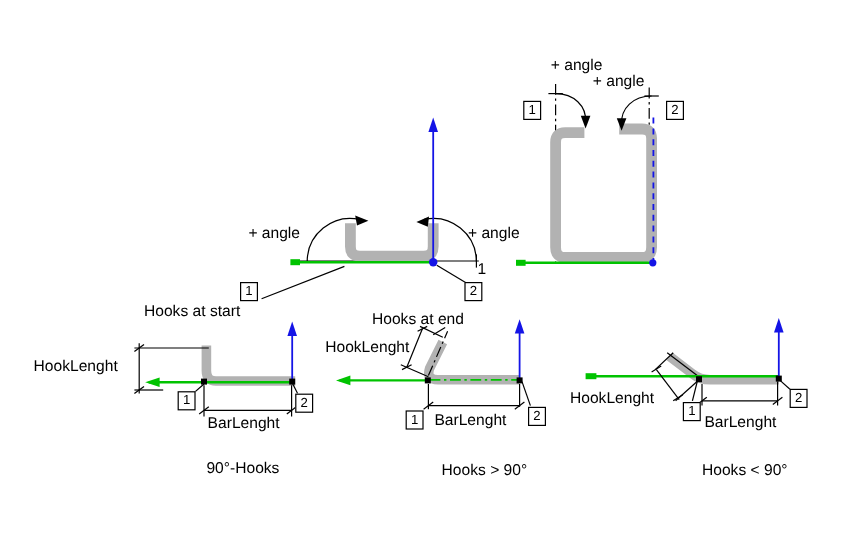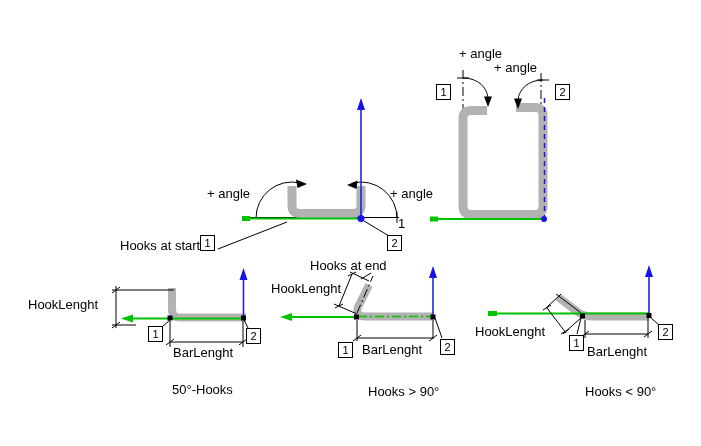--- a/index.html
+++ b/index.html
@@ -136,35 +136,35 @@
       <line class="thin" x1="581" y1="337" x2="589" y2="331"></line>
       <line class="thin" x1="644" y1="337" x2="652" y2="331"></line>
       <line class="thin" x1="581" y1="318" x2="577" y2="334"></line>
       <line class="thin" x1="650" y1="317" x2="659" y2="325"></line>
     </g>
   </svg>
 
   <div class="lbl" style="left:207px; top:187px;">+ angle</div>
   <div class="lbl" style="left:390px; top:187px;">+ angle</div>
   <div class="lbl" style="left:398px; top:217px;">1</div>
-  <div class="lbl" style="left:120px; top:239px;">Hooks at start</div>
+  <div class="lbl" style="left:120px; top:252px;">Hooks at start</div>
   <div class="numbox" style="left:200px; top:235px;">1</div>
   <div class="lbl" style="left:310px; top:237px;margin-top:22px;">Hooks at end</div>
   <div class="numbox" style="left:387px; top:235px;">2</div>
 
   <div class="lbl" style="left:459px; top:47px;">+ angle</div>
   <div class="lbl" style="left:494px; top:61px;">+ angle</div>
   <div class="numbox" style="left:436px; top:84px;">1</div>
   <div class="numbox" style="left:555px; top:84px;">2</div>
 
   <div class="lbl" style="left:28px; top:298px;">HookLenght</div>
   <div class="numbox" style="left:148px; top:326px;">1</div>
   <div class="numbox" style="left:246px; top:328px;">2</div>
   <div class="lbl" style="left:173px; top:346px;">BarLenght</div>
-  <div class="lbl caption" style="left:172px; top:383px;">50°-Hooks</div>
+  <div class="lbl caption" style="left:172px; top:383px;">90°-Hooks</div>
 
   <div class="lbl" style="left:271px; top:282px;">HookLenght</div>
   <div class="numbox" style="left:338px; top:342px;">1</div>
   <div class="numbox" style="left:440px; top:339px;">2</div>
   <div class="lbl" style="left:362px; top:343px;">BarLenght</div>
   <div class="lbl caption" style="left:368px; top:385px;text-align:center;">Hooks &gt; 90°</div>
 
   <div class="lbl" style="left:475px; top:325px;">HookLenght</div>
   <div class="numbox" style="left:569px; top:335px;">1</div>
   <div class="numbox" style="left:658px; top:324px;">2</div>

